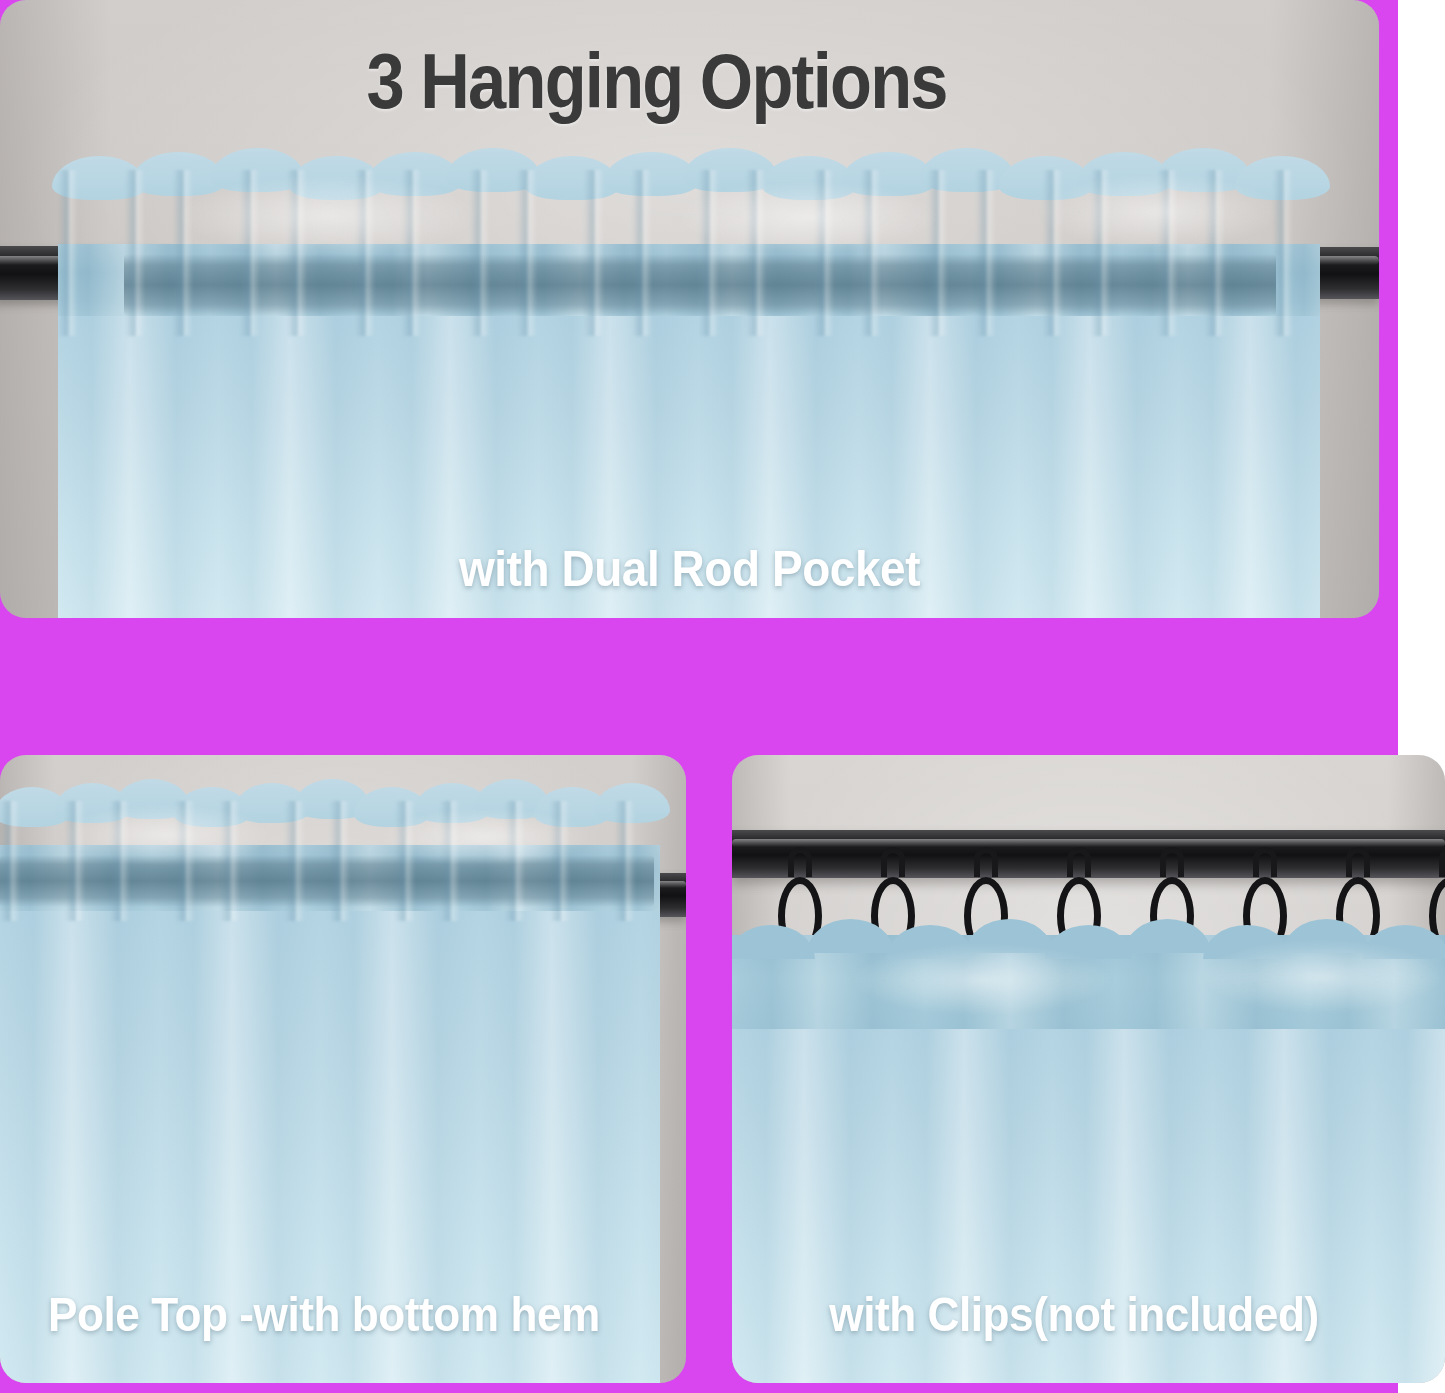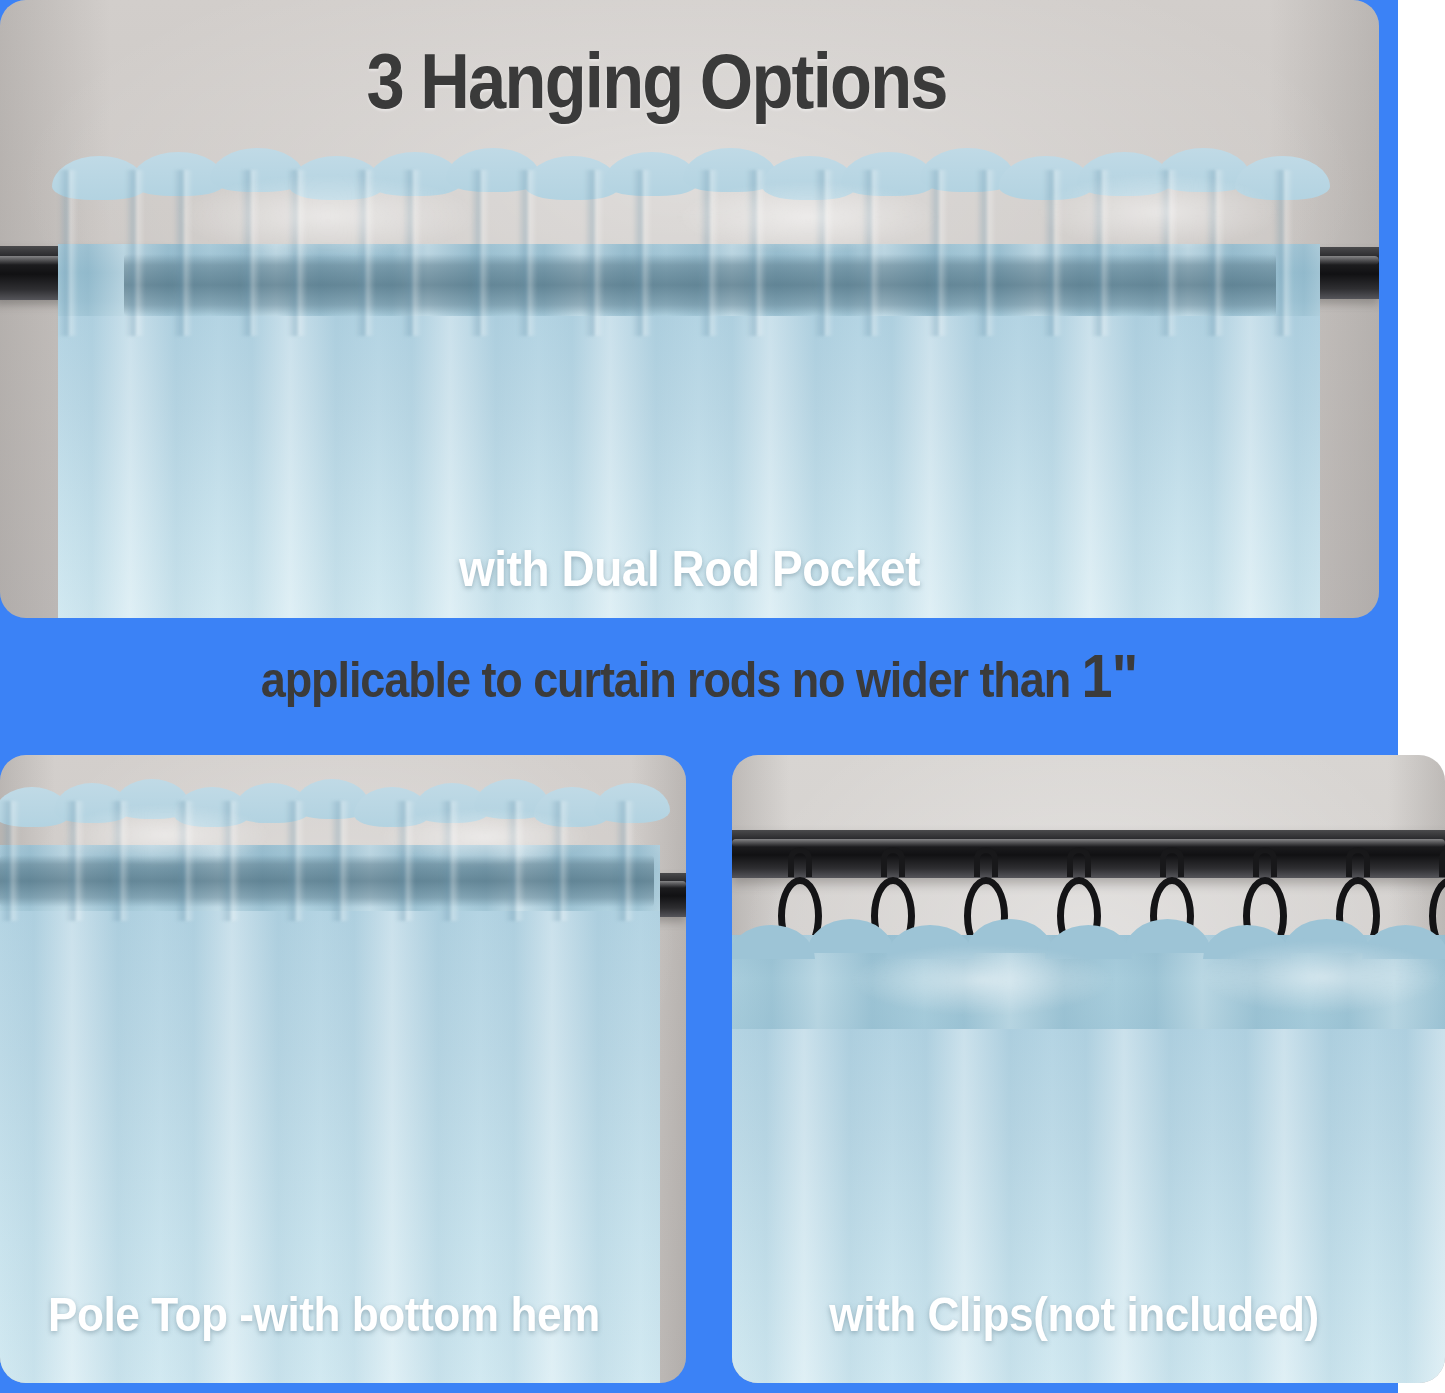--- a/index.html
+++ b/index.html
@@ -10,21 +10,21 @@
     height: 1393px;
     background: #ffffff;
     font-family: "Liberation Sans", sans-serif;
     overflow: hidden;
   }
 
   #page {
     position: relative;
     width: 1398px;
     height: 1393px;
-    background: #3b82f6;
+    background: #d946ef;
   }
 
   
   .panel {
     position: absolute;
     overflow: hidden;
     background: #cdc9c6;
   }
 
   
@@ -375,23 +375,20 @@
       <div class="sheen" style="left:120px;top:8px;width:300px;height:80px;"></div>
       <div class="sheen" style="left:620px;top:14px;width:260px;height:70px;"></div>
       <div class="sheen" style="left:980px;top:6px;width:240px;height:76px;"></div>
     </div>
 
     <div id="title"><span class="inner">3 Hanging Options</span></div>
 
     <div class="caption-on-image" id="cap-dual">with Dual Rod Pocket</div>
   </div>
 
-  <div id="cap-applicable">
-    <span class="inner"><span>applicable to curtain rods no wider than </span><span class="big">1"</span></span>
-  </div>
 
   <div class="panel" id="panel-bl">
     <div class="wall-shade"></div>
 
     <div class="rod" id="rod-bl">
       <div class="rod-gloss"></div>
     </div>
 
     <div id="curtain-bl">
       <div class="ruffle">

